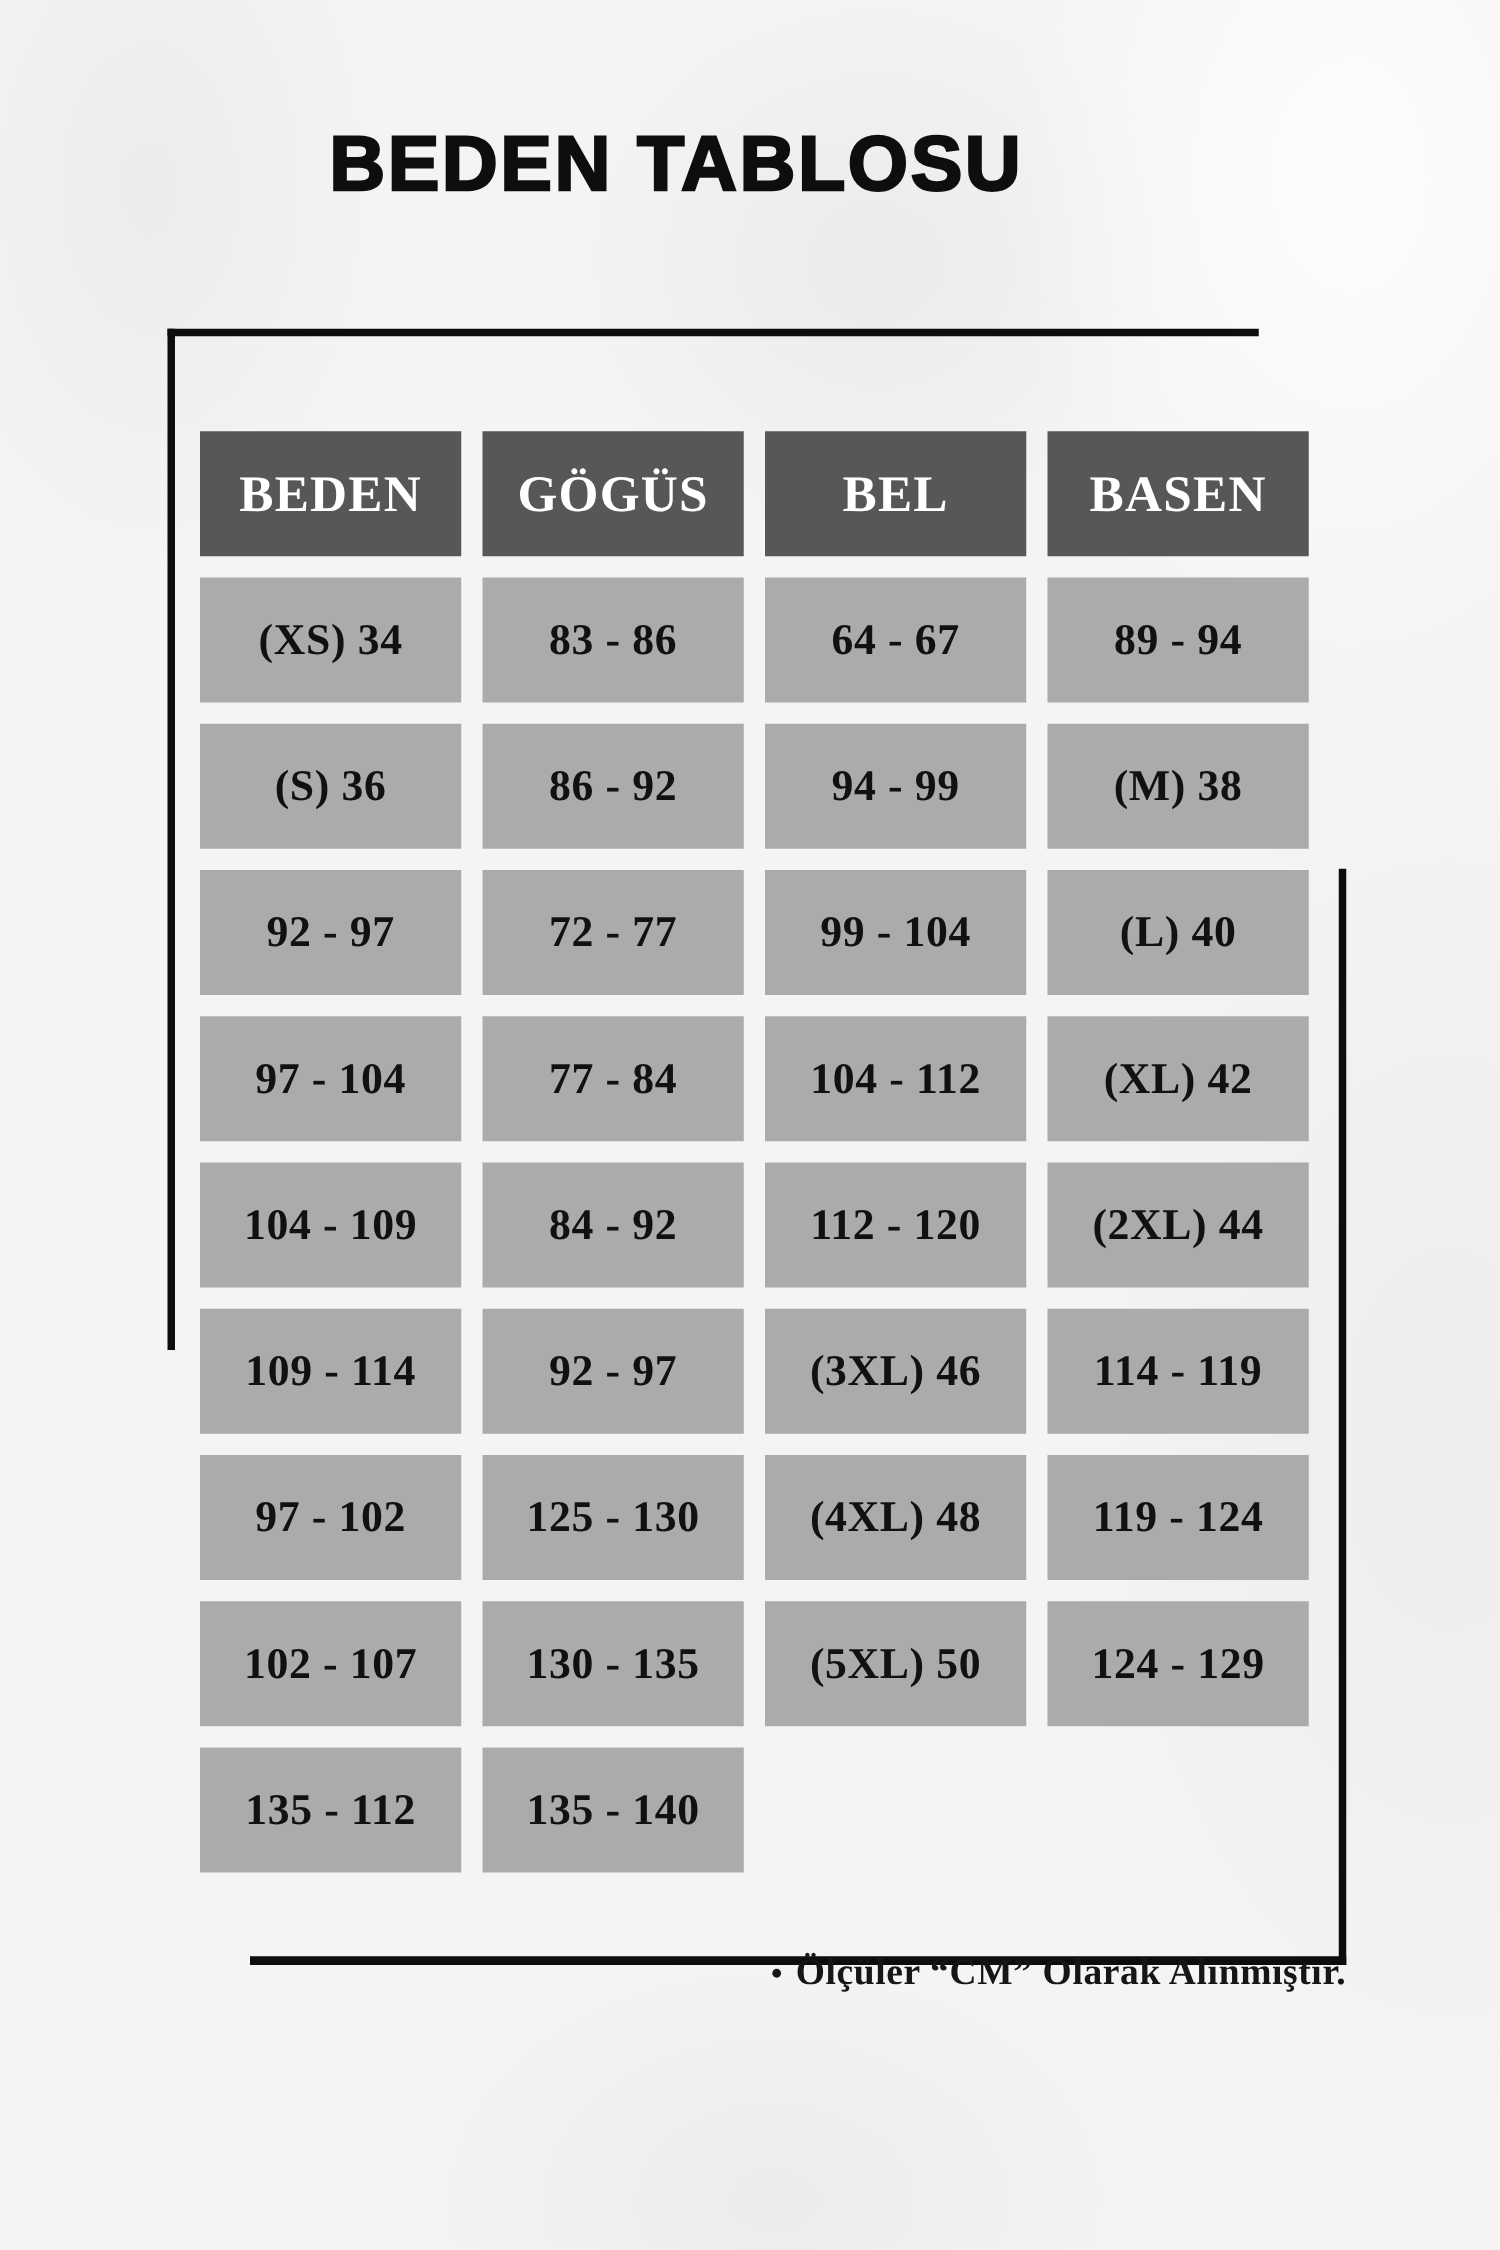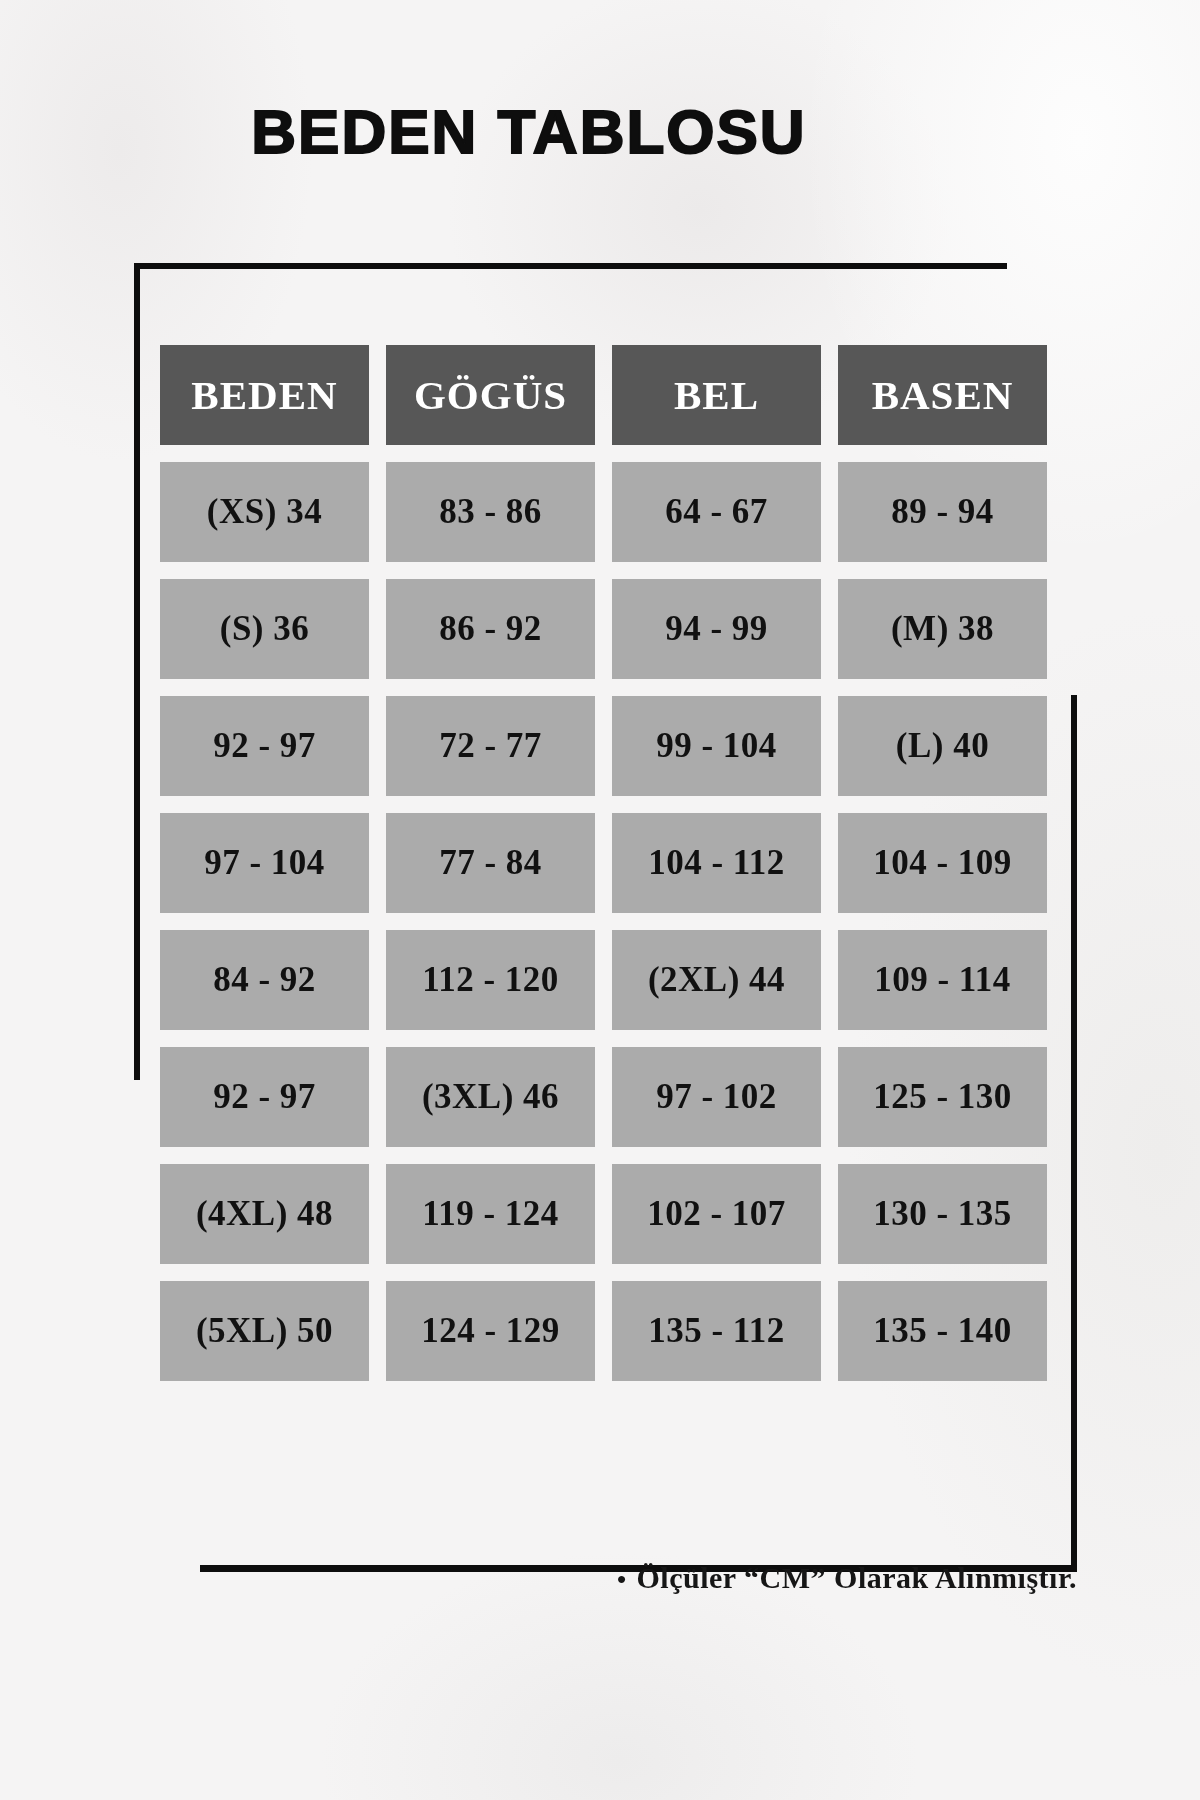--- a/index.html
+++ b/index.html
@@ -8,21 +8,21 @@
     font-family:"Liberation Serif", serif;
     background-color:#f5f4f4;
     background-image:
       radial-gradient(ellipse 430px 650px at 1080px 140px, #fdfdfd 0%, rgba(253,253,253,0) 65%),
       radial-gradient(ellipse 520px 900px at 1160px 1150px, #eeedec 0%, rgba(238,237,236,0) 60%),
       radial-gradient(ellipse 420px 380px at 700px 210px, #eceaea 0%, rgba(236,234,234,0) 60%),
       radial-gradient(ellipse 320px 520px at 120px 150px, #edebeb 0%, rgba(237,235,235,0) 60%),
       radial-gradient(ellipse 460px 320px at 620px 1760px, #edecec 0%, rgba(237,236,236,0) 65%);
   }
   .title{
-    position:absolute;left:4px;top:96px;width:1050px;margin:0;
+    position:absolute;left:16px;top:96px;width:1050px;margin:0;
     text-align:center;
     font-family:"Liberation Sans", sans-serif;
     font-weight:800;font-size:62px;letter-spacing:2px;
     color:var(--ink,#0e0e0e);
     -webkit-text-stroke:2px var(--ink,#0e0e0e);
   }
   .line{position:absolute;background:var(--line,#0d0d0d);}
   .line-tl-v{left:134px;top:263px;width:6px;height:817px;}
   .line-tl-h{left:134px;top:263px;width:873px;height:6px;}
   .line-br-v{left:1071px;top:695px;width:6px;height:877px;}
@@ -78,27 +78,29 @@
       <div class="dcell">86 - 92</div>
       <div class="dcell">94 - 99</div>
       <div class="dcell">(M) 38</div>
       <div class="dcell">92 - 97</div>
       <div class="dcell">72 - 77</div>
       <div class="dcell">99 - 104</div>
       <div class="dcell">(L) 40</div>
       <div class="dcell">97 - 104</div>
       <div class="dcell">77 - 84</div>
       <div class="dcell">104 - 112</div>
+      <div class="dcell">(XL) 42</div>
       <div class="dcell">104 - 109</div>
       <div class="dcell">84 - 92</div>
       <div class="dcell">112 - 120</div>
       <div class="dcell">(2XL) 44</div>
       <div class="dcell">109 - 114</div>
       <div class="dcell">92 - 97</div>
       <div class="dcell">(3XL) 46</div>
+      <div class="dcell">114 - 119</div>
       <div class="dcell">97 - 102</div>
       <div class="dcell">125 - 130</div>
       <div class="dcell">(4XL) 48</div>
       <div class="dcell">119 - 124</div>
       <div class="dcell">102 - 107</div>
       <div class="dcell">130 - 135</div>
       <div class="dcell">(5XL) 50</div>
       <div class="dcell">124 - 129</div>
       <div class="dcell">135 - 112</div>
       <div class="dcell">135 - 140</div>

